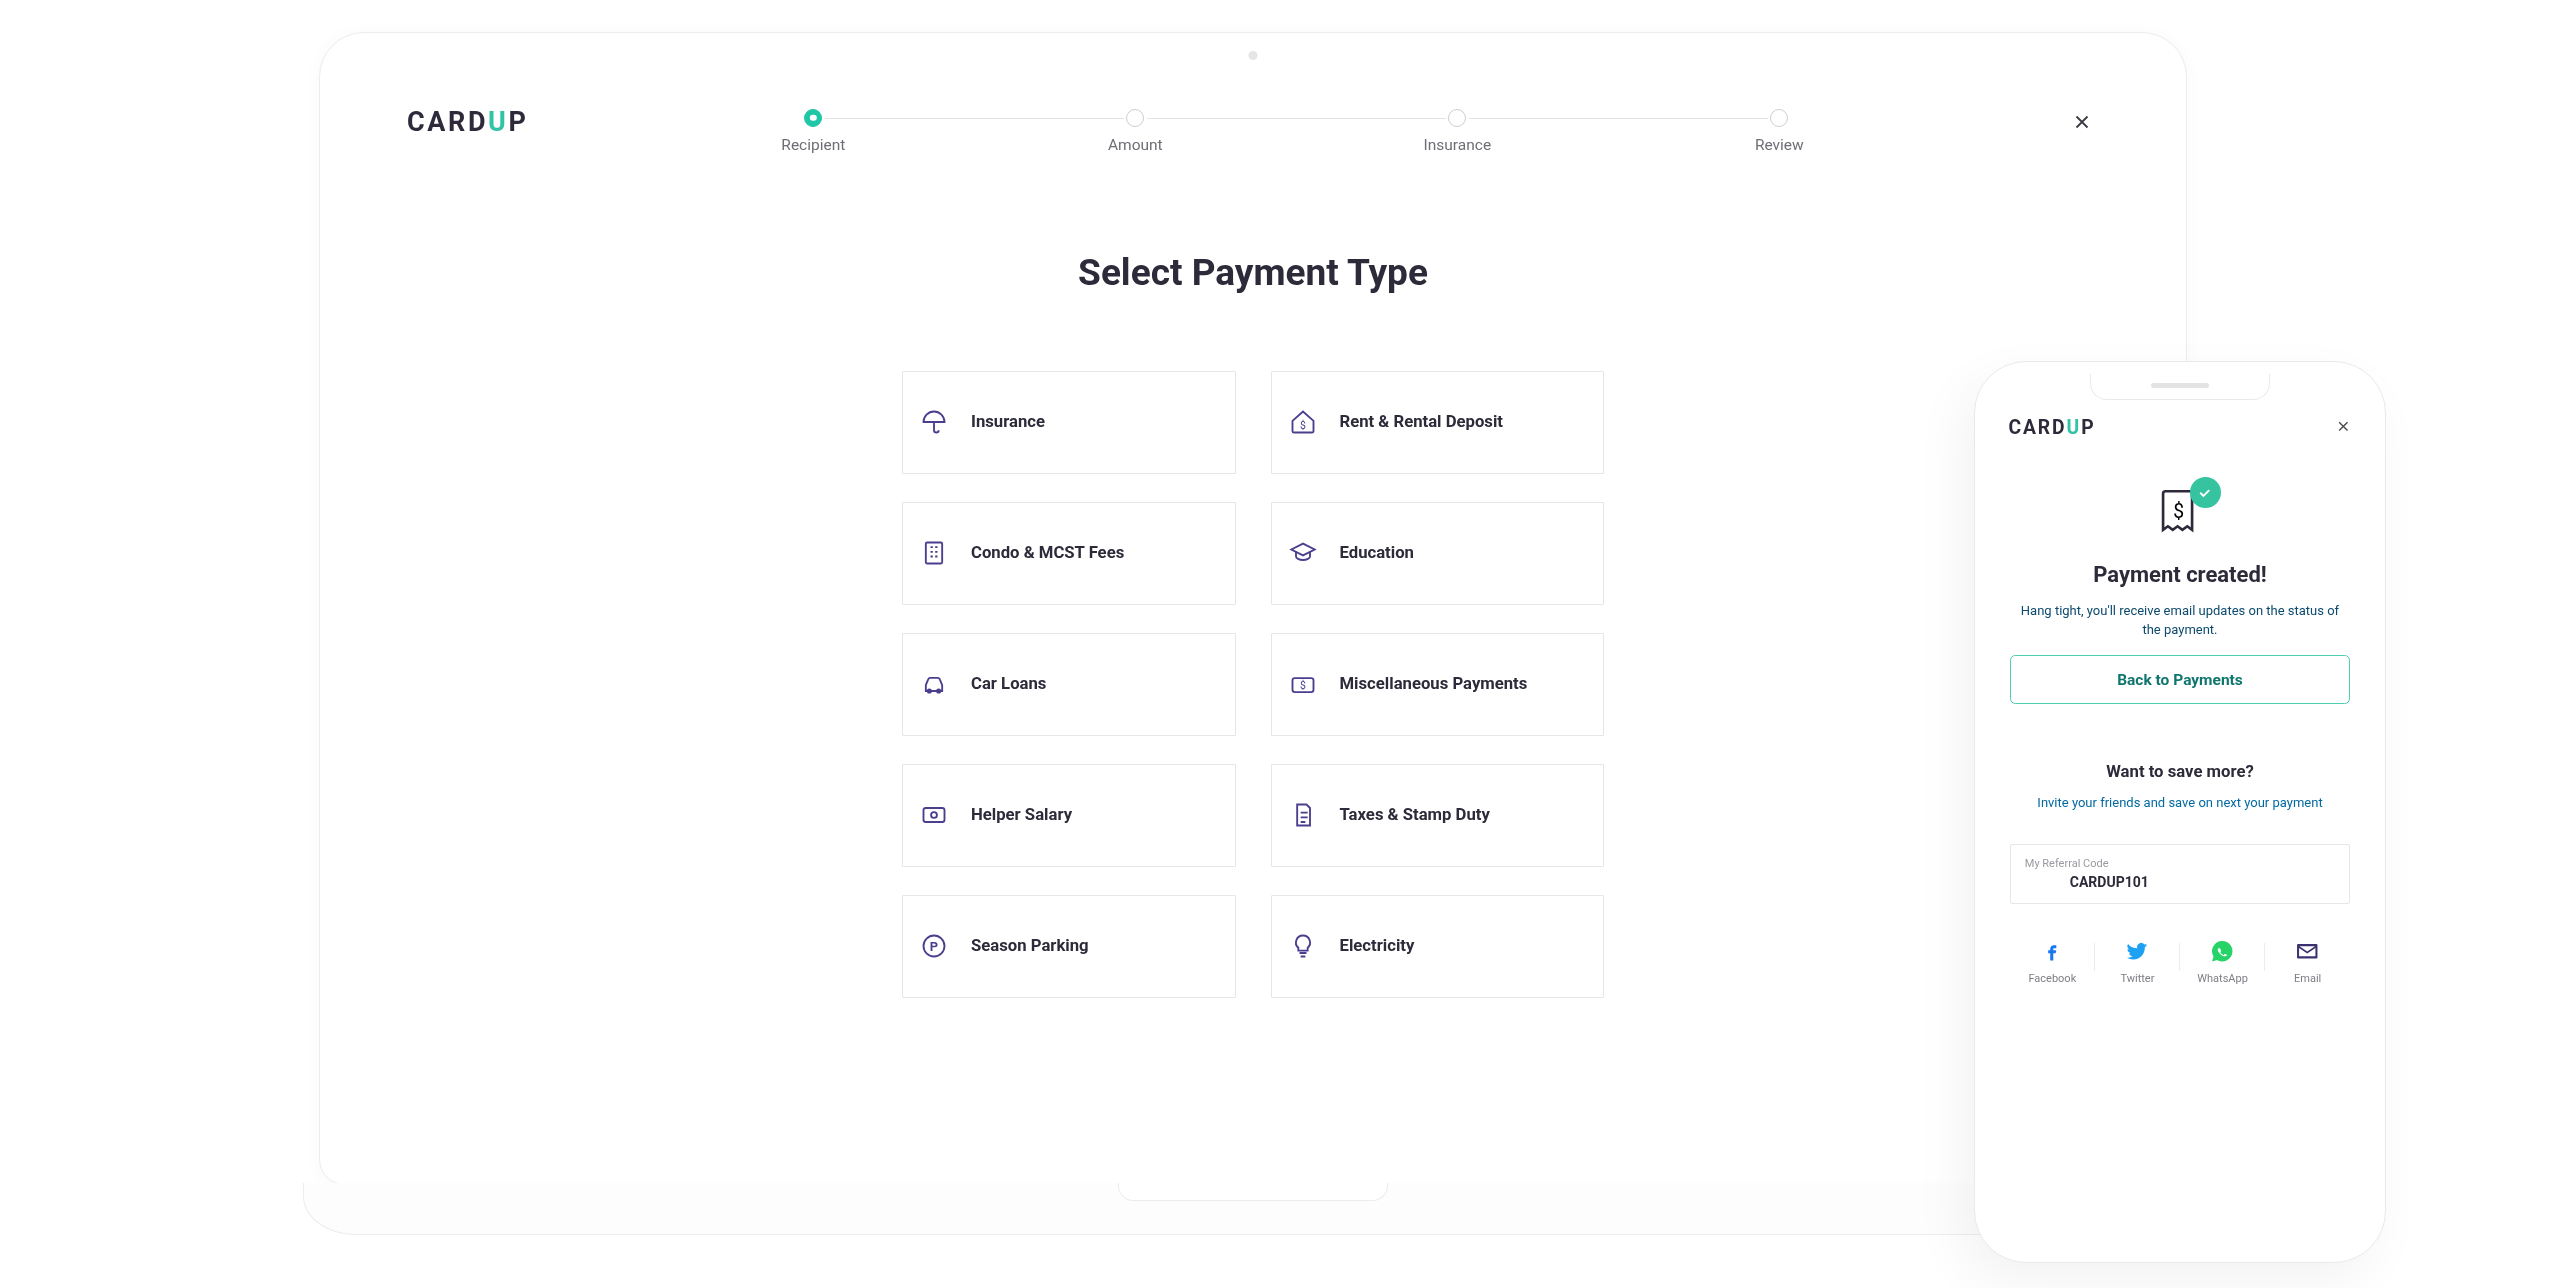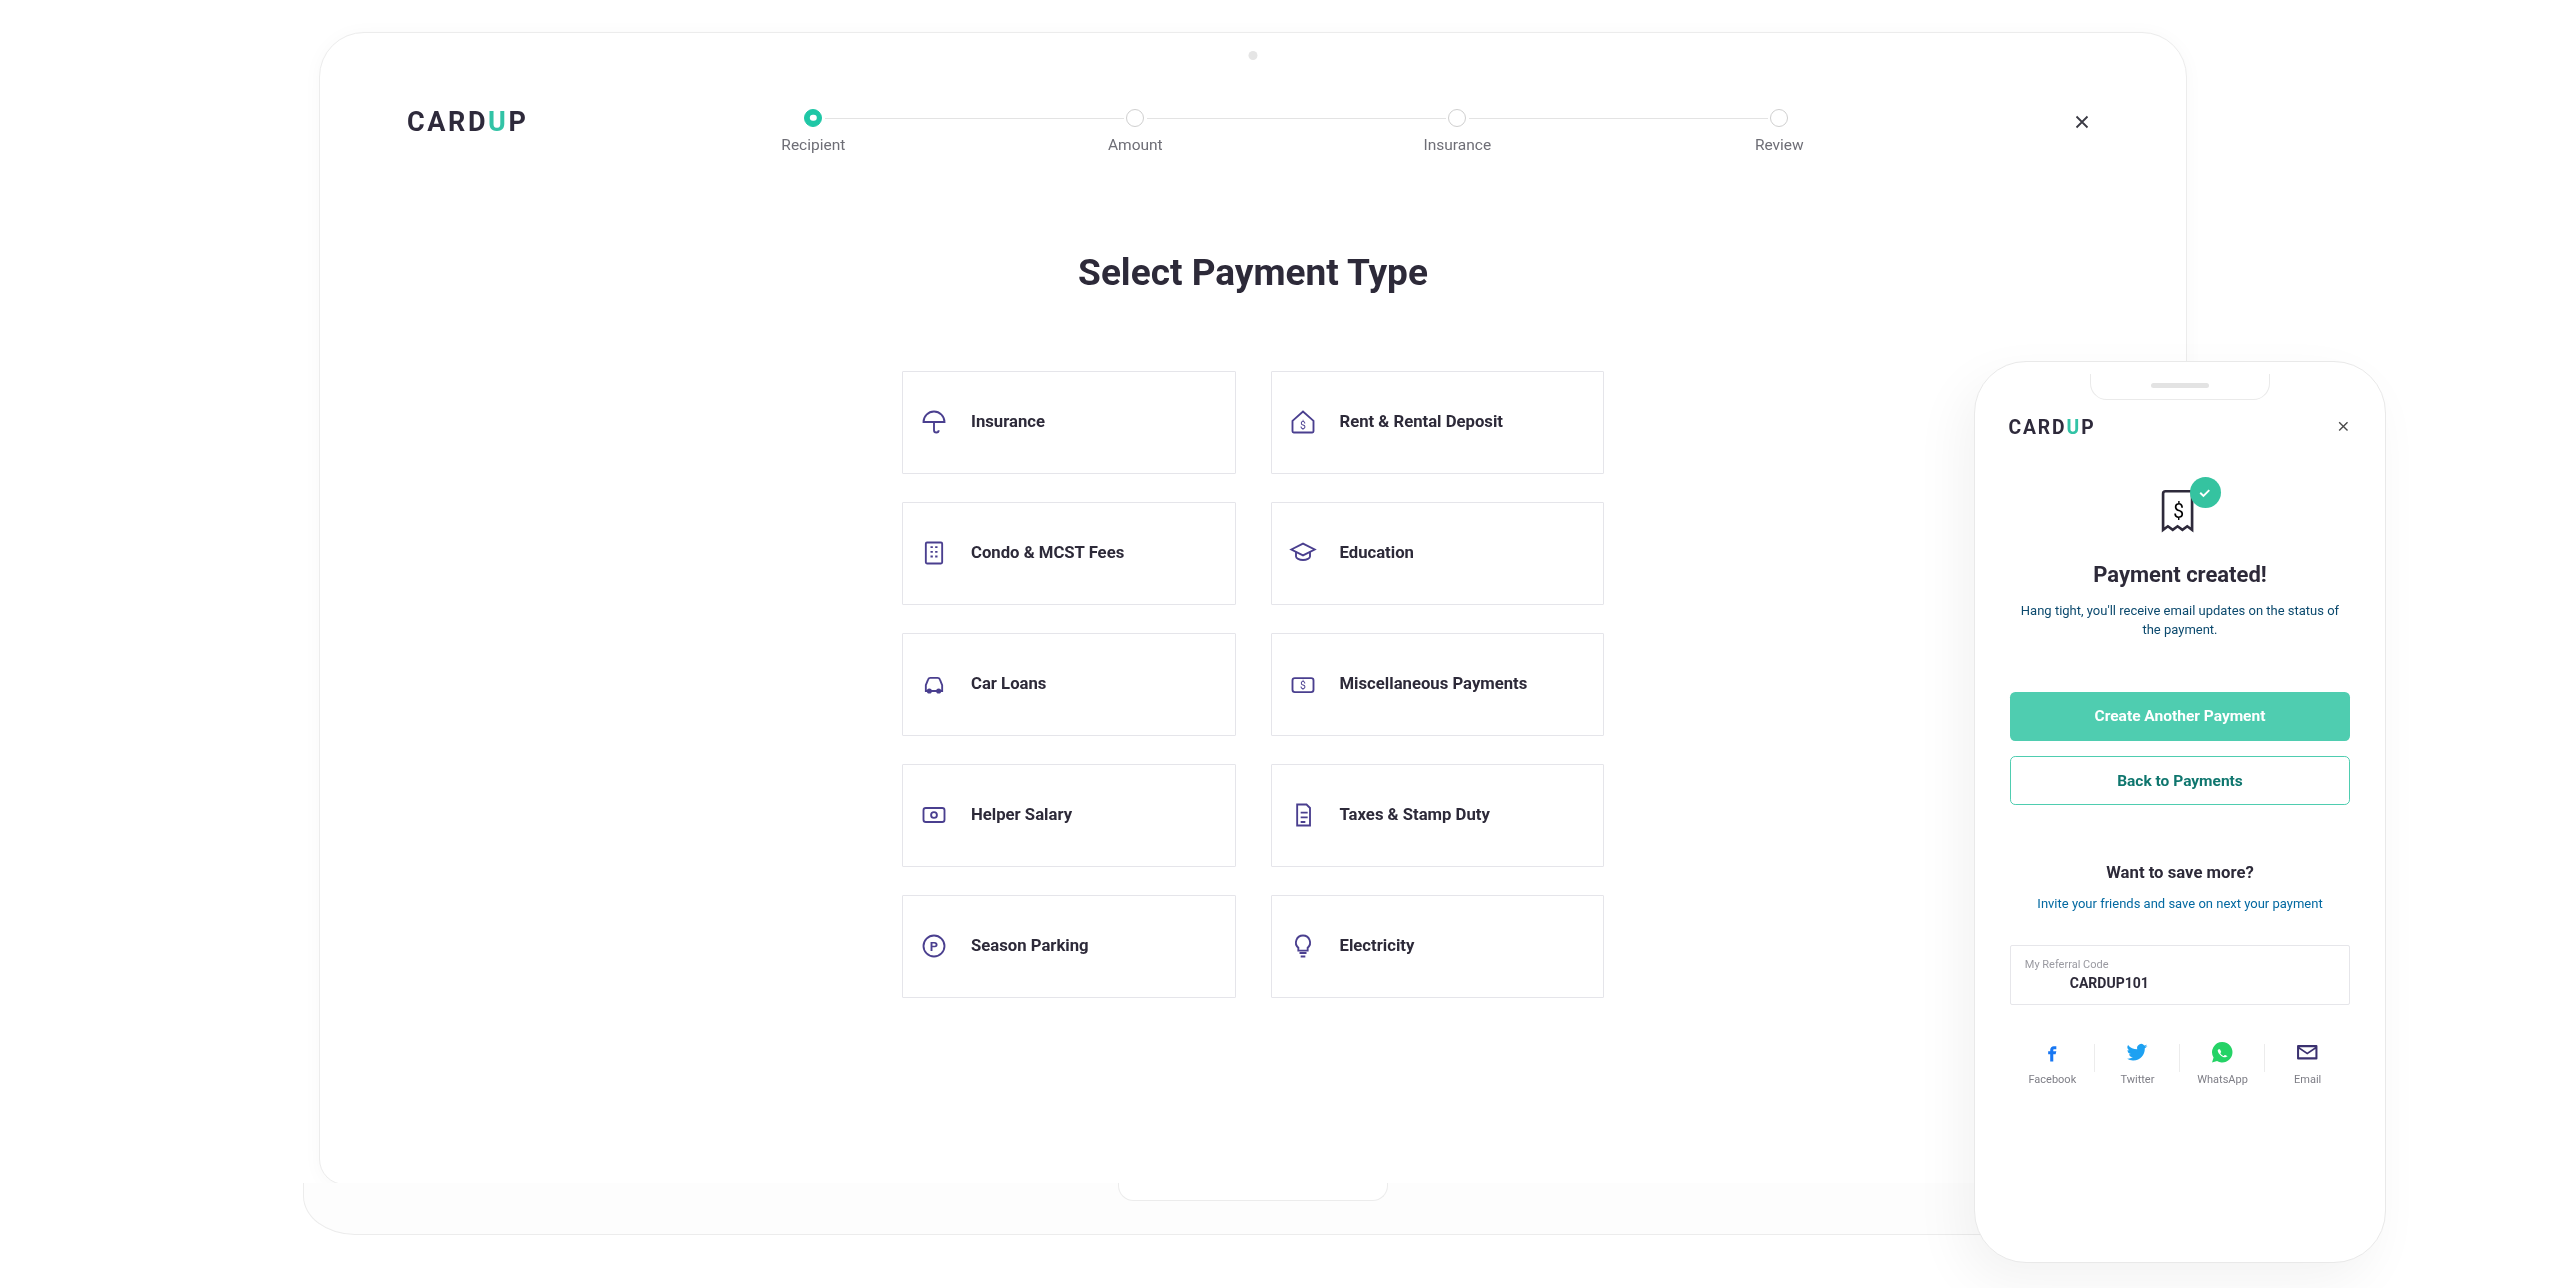--- a/index.html
+++ b/index.html
@@ -487,21 +487,20 @@
         <div class="check-badge">
           <svg viewBox="0 0 24 24" fill="none" stroke="currentColor" stroke-width="3">
               <path d="M5 12l5 5L19 8"></path>
             </svg>
         </div>
       </div>
 
       <div class="phone-title">Payment created!</div>
       <div class="phone-sub">Hang tight, you'll receive email updates on the status of the payment.</div>
 
-      <div class="btn btn-primary">Create Another Payment</div>
       <div class="btn btn-outline">Back to Payments</div>
 
       <div class="save-title">Want to save more?</div>
       <div class="save-sub">Invite your friends and save on next your payment</div>
 
       <div class="ref-box">
         <div class="ref-label">My Referral Code</div>
         <div class="ref-code">CARDUP101</div>
       </div>
 

